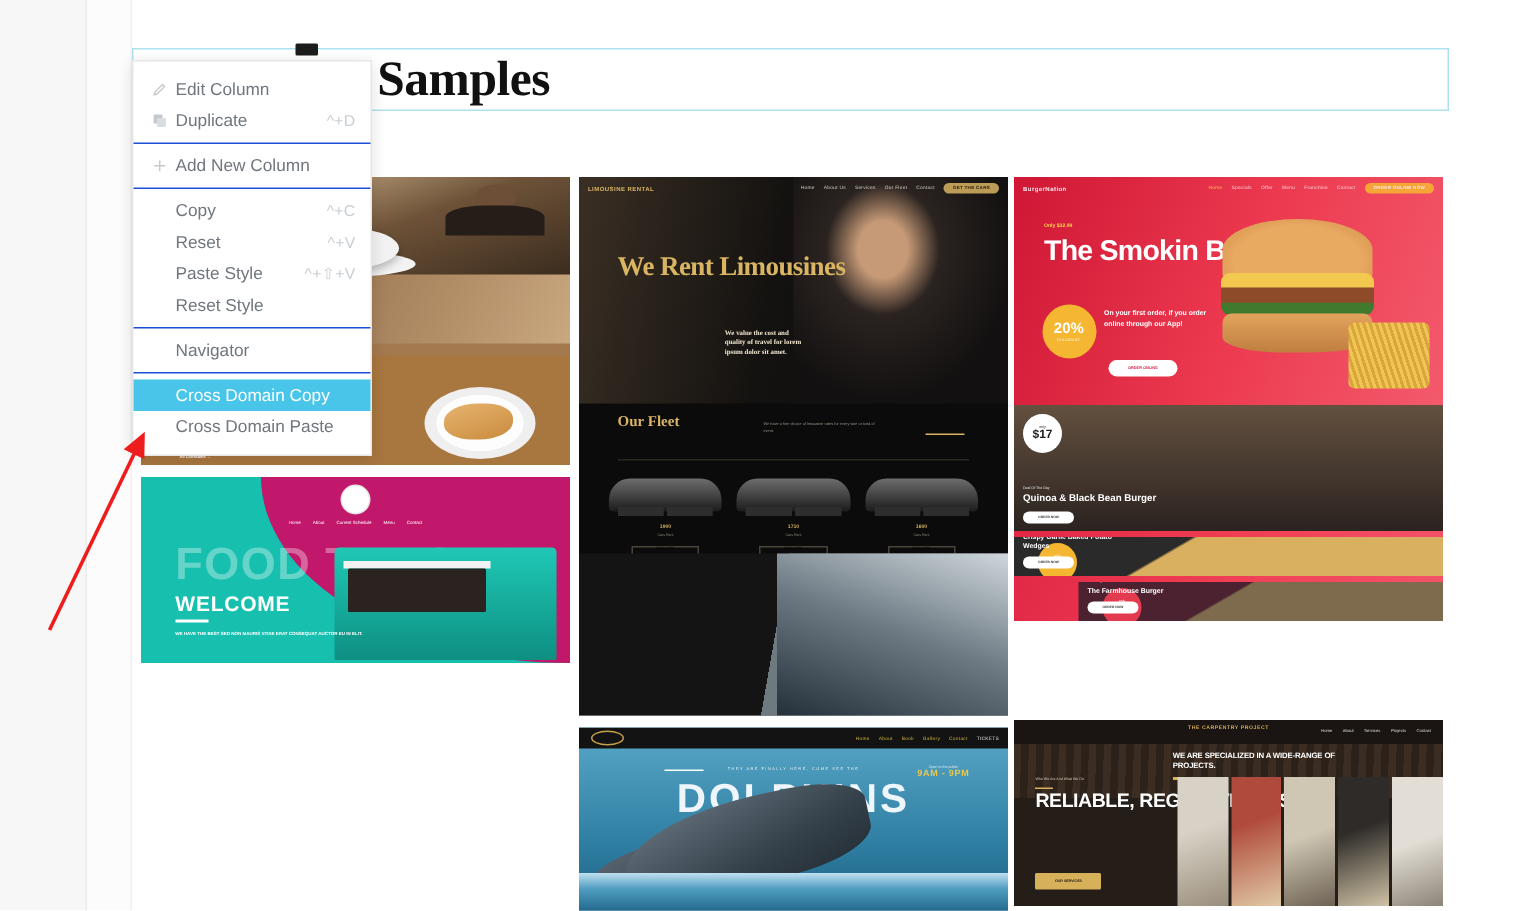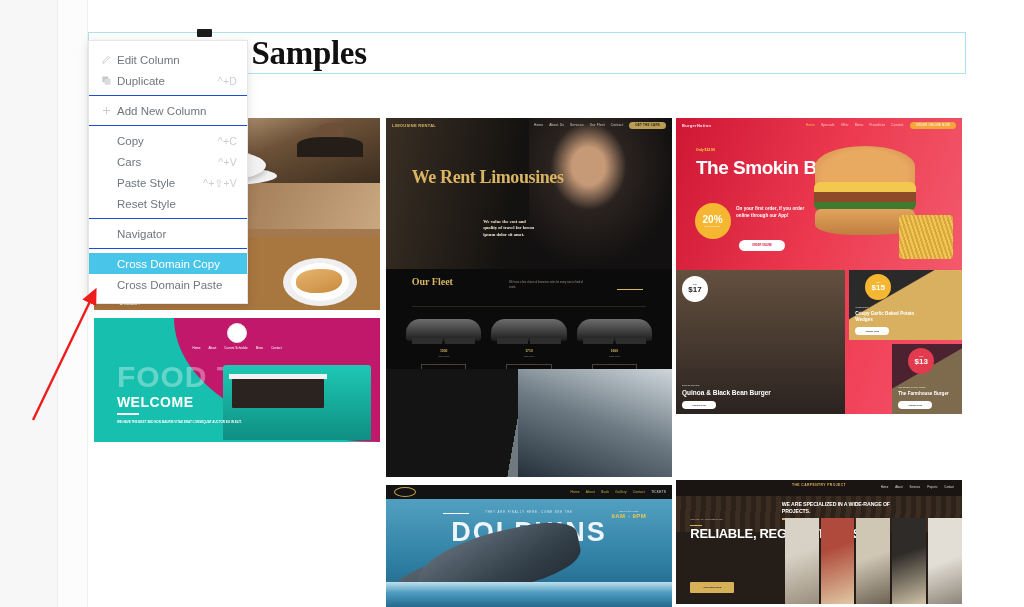--- a/index.html
+++ b/index.html
@@ -222,21 +222,21 @@
      background: radial-gradient(ellipse at 50% 70%, #e8a961 0 60%, #d0894a 100%);
      border-radius:60% 60% 12% 12%; }
   .bun-fill { position:absolute; left:11%; top:36%; width:64%; height:22%;
      background: linear-gradient(180deg,#f2c84e 0 34%, #8d4b2a 35% 70%, #3f7a2f 71% 100%);
      border-radius:6px; }
   .bun-bot { position:absolute; left:12%; top:57%; width:62%; height:20%;
      background: linear-gradient(180deg,#e2a45d,#c07e40); border-radius:6px 6px 40% 40%; }
   .fries { position:absolute; right:2%; bottom:4%; width:34%; height:34%;
      background: repeating-linear-gradient(72deg,#f0c556 0 2px,#d9a63a 2px 4px);
      border-radius:4px; }
-  .bg-cells { position:absolute; left:0; right:0; top:152px; bottom:0; display:flex; gap:4px; }
+  .bg-cells { position:absolute; left:0; right:0; top:152px; bottom:0; display:flex; gap:4px;flex-direction:column; }
   .bg-left { flex:3; position:relative; background:linear-gradient(180deg,#63503f,#2b2320);}
   .bg-right { flex:2; display:flex; flex-direction:column; gap:4px; }
   .bg-cell { flex:1; position:relative; overflow:hidden; }
   .bg-cell.wedges { background: linear-gradient(150deg,#2b2a2a 0 36%, #d9b05f 37% 100%); }
   .bg-cell.farm { background: linear-gradient(150deg,#4c2230 0 40%, #7e6a4d 41% 100%); margin-left: 43px; }
   .pricebadge { position:absolute; border-radius:50%; width:26px; height:26px;
      display:flex; flex-direction:column; align-items:center; justify-content:center;
      font-weight:bold; line-height:1; }
   .pricebadge .only { font-size:2.4px; font-weight:normal; }
   .pricebadge .amt { font-size:8px; }
@@ -607,21 +607,21 @@
         <span class="sc"></span>
       </div>
     </div>
 
     <div class="ctx-group">
       <div class="ctx-item noicon">
         <span class="lbl">Copy</span>
         <span class="sc">^+C</span>
       </div>
       <div class="ctx-item noicon">
-        <span class="lbl">Cars</span>
+        <span class="lbl">Reset</span>
         <span class="sc">^+V</span>
       </div>
       <div class="ctx-item noicon">
         <span class="lbl">Paste Style</span>
         <span class="sc">^+⇧+V</span>
       </div>
       <div class="ctx-item noicon">
         <span class="lbl">Reset Style</span>
         <span class="sc"></span>
       </div>

